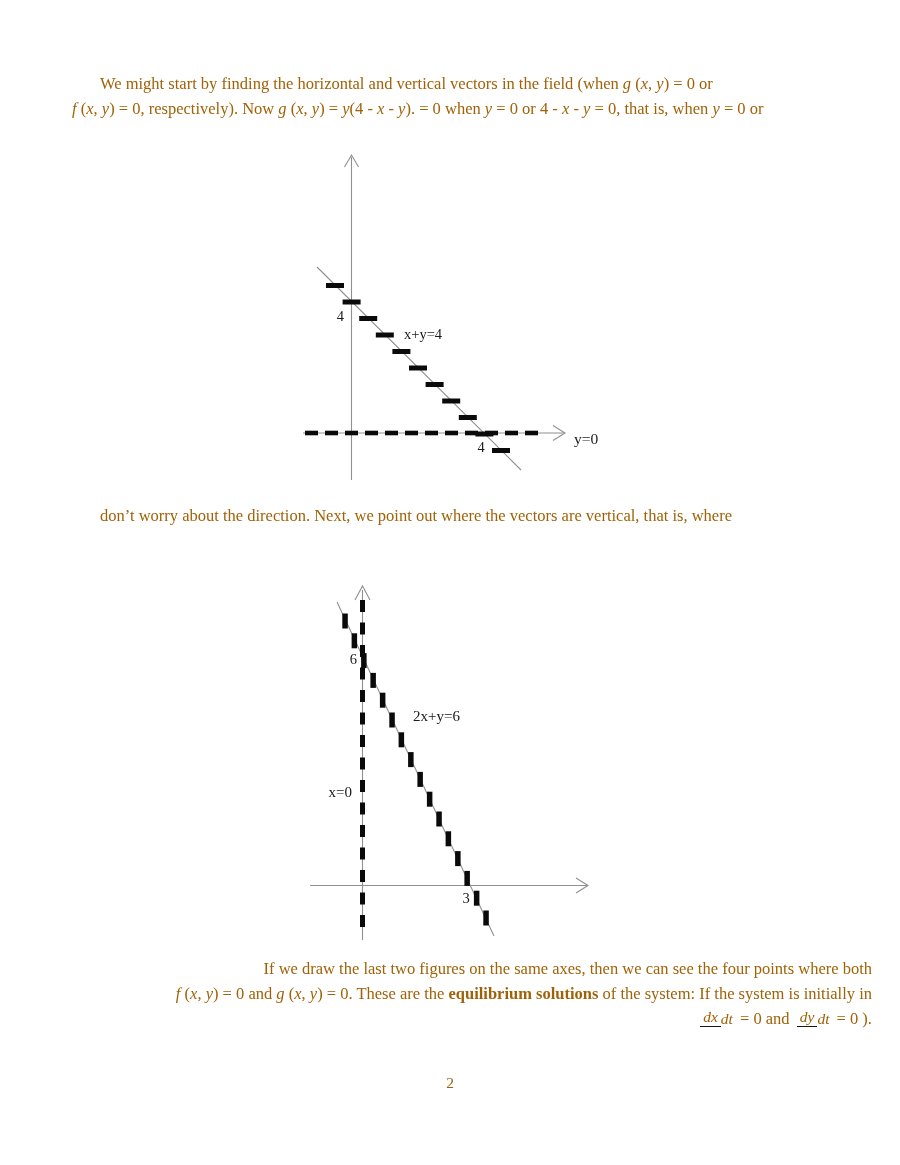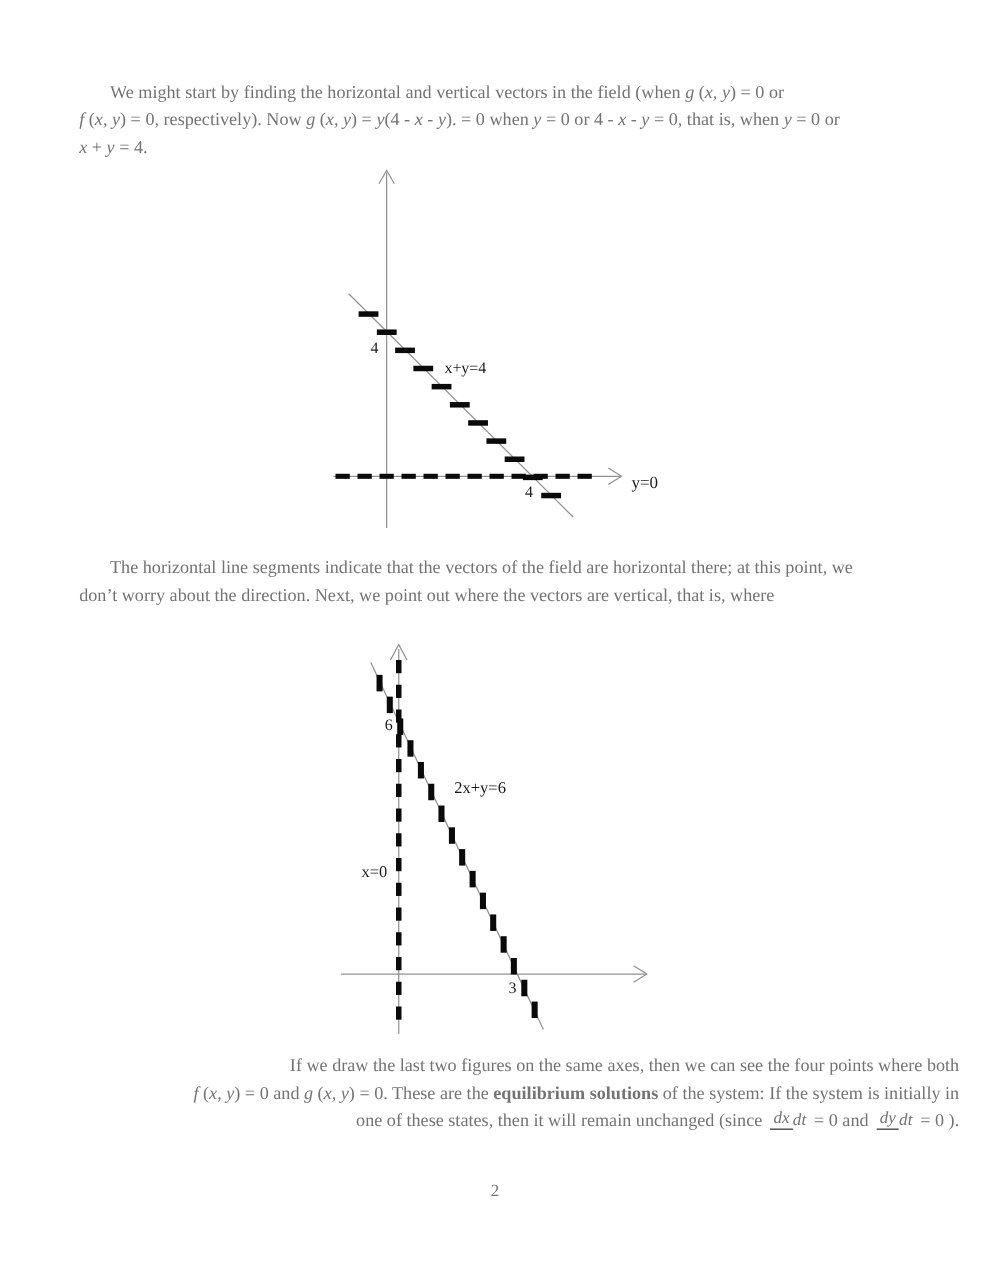--- a/index.html
+++ b/index.html
@@ -1,18 +1,18 @@
 <!DOCTYPE html>
 <html><head>
 <meta charset="utf-8">
 <style>
   html,body{margin:0;padding:0;background:#e8e8e8;}
   .page{
     position:relative;width:900px;height:1165px;background:#ffffff;
-    font-family:"Liberation Serif","DejaVu Serif",serif;color:#737373;
+    font-family:"Liberation Serif","DejaVu Serif",serif;color:#a16207;
     margin:0 auto;overflow:hidden;
   }
   .para{
     position:absolute;left:72px;width:800px;
     font-size:16.5px;line-height:25px;white-space:nowrap;
   }
   .para .tline:first-child{text-indent:28px;}
   .it{font-style:italic;}
   .bd{font-weight:bold;margin-top:25px;}
   .frac{
@@ -30,21 +30,20 @@
   }
 </style>
 </head>
 <body>
 
 <div class="page">
 
   <div class="para" style="top:71px;">
       <div class="tline"><span>We might start by finding the horizontal and vertical vectors in the field (when </span><span class="it">g</span><span> (</span><span class="it">x</span><span>, </span><span class="it">y</span><span>) = 0 or</span></div>
       <div class="tline"><span class="it">f</span><span> (</span><span class="it">x</span><span>, </span><span class="it">y</span><span>) = 0, respectively). Now </span><span class="it">g</span><span> (</span><span class="it">x</span><span>, </span><span class="it">y</span><span>) = </span><span class="it">y</span><span>(4 - </span><span class="it">x</span><span> - </span><span class="it">y</span><span>). = 0 when </span><span class="it">y</span><span> = 0 or 4 - </span><span class="it">x</span><span> - </span><span class="it">y</span><span> = 0, that is, when </span><span class="it">y</span><span> = 0 or</span></div>
-      <div class="tline"><span class="it">x</span><span> + </span><span class="it">y</span><span> = 4.</span></div>
     </div>
 
   <svg class="fig" style="left:298px;top:148px;" width="322" height="340" viewBox="298 148 322 340">
 
     <line class="thin" x1="351.5" y1="157" x2="351.5" y2="480"></line>
     <path class="thin" d="M344.5,167 L351.5,155 L358.5,167"></path>
 
     <line class="thin" x1="303" y1="433" x2="564" y2="433"></line>
     <path class="thin" d="M553,425.5 L565,433 L553,440.5"></path>
 
@@ -78,21 +77,20 @@
         <rect x="525.0" y="430.7" width="13" height="4.6"></rect>
       </g>
 
     <text x="344" y="321" text-anchor="end" font-size="14.5">4</text>
     <text x="404" y="339" font-size="14.5">x+y=4</text>
     <text x="481" y="452" text-anchor="middle" font-size="14.5">4</text>
     <text x="574" y="444" font-size="15.5">y=0</text>
   </svg>
 
   <div class="para" style="top:503px;">
-      <div class="tline"><span>The horizontal line segments indicate that the vectors of the field are horizontal there; at this point, we</span></div>
       <div class="tline"><span>don’t worry about the direction. Next, we point out where the vectors are vertical, that is, where</span></div>
     </div>
 
   <svg class="fig" style="left:305px;top:578px;" width="300" height="367" viewBox="305 578 300 367">
 
     <line class="thin" x1="362.5" y1="590" x2="362.5" y2="940"></line>
     <path class="thin" d="M355,600 L362.5,586 L370,600"></path>
 
     <line class="thin" x1="310" y1="885.5" x2="587" y2="885.5"></line>
     <path class="thin" d="M576,878 L588,885.5 L576,893"></path>
@@ -137,21 +135,21 @@
 
     <text x="357" y="664" text-anchor="end" font-size="14.5">6</text>
     <text x="413" y="721" font-size="15">2x+y=6</text>
     <text x="352" y="797" text-anchor="end" font-size="15">x=0</text>
     <text x="466" y="903" text-anchor="middle" font-size="14.5">3</text>
   </svg>
 
   <div class="para" style="top:956px;text-align:right;">
       <div class="tline"><span>If we draw the last two figures on the same axes, then we can see the four points where both</span></div>
       <div class="tline"><span class="it">f</span><span> (</span><span class="it">x</span><span>, </span><span class="it">y</span><span>) = 0 and </span><span class="it">g</span><span> (</span><span class="it">x</span><span>, </span><span class="it">y</span><span>) = 0. These are the </span><span class="bd">equilibrium solutions</span><span> of the system: If the system is initially in</span></div>
-      <div class="tline"><span>one of these states, then it will remain unchanged (since </span><span class="frac">
+      <div class="tline"><span class="frac">
           <span class="fnum">dx</span>
           <span class="fden">dt</span>
         </span><span> = 0  and </span><span class="frac">
           <span class="fnum">dy</span>
           <span class="fden">dt</span>
         </span><span> = 0 ).</span></div>
     </div>
 
   <div class="page-number">2</div>
 

